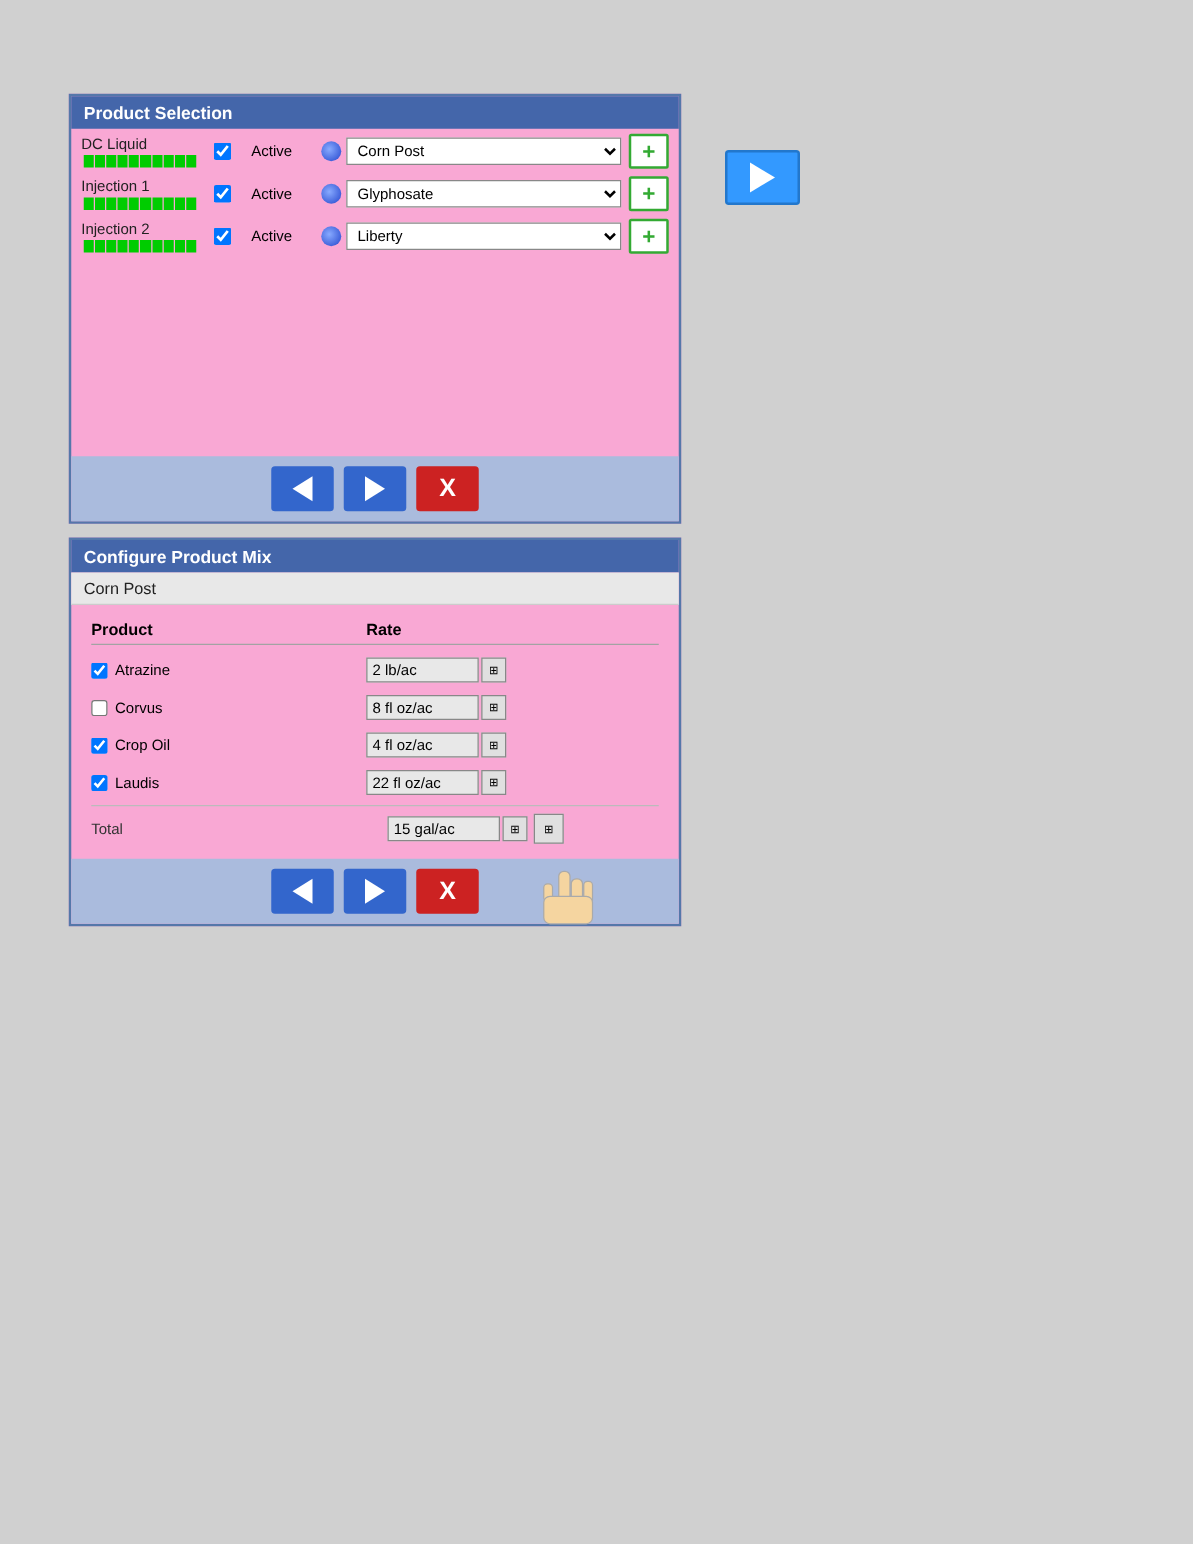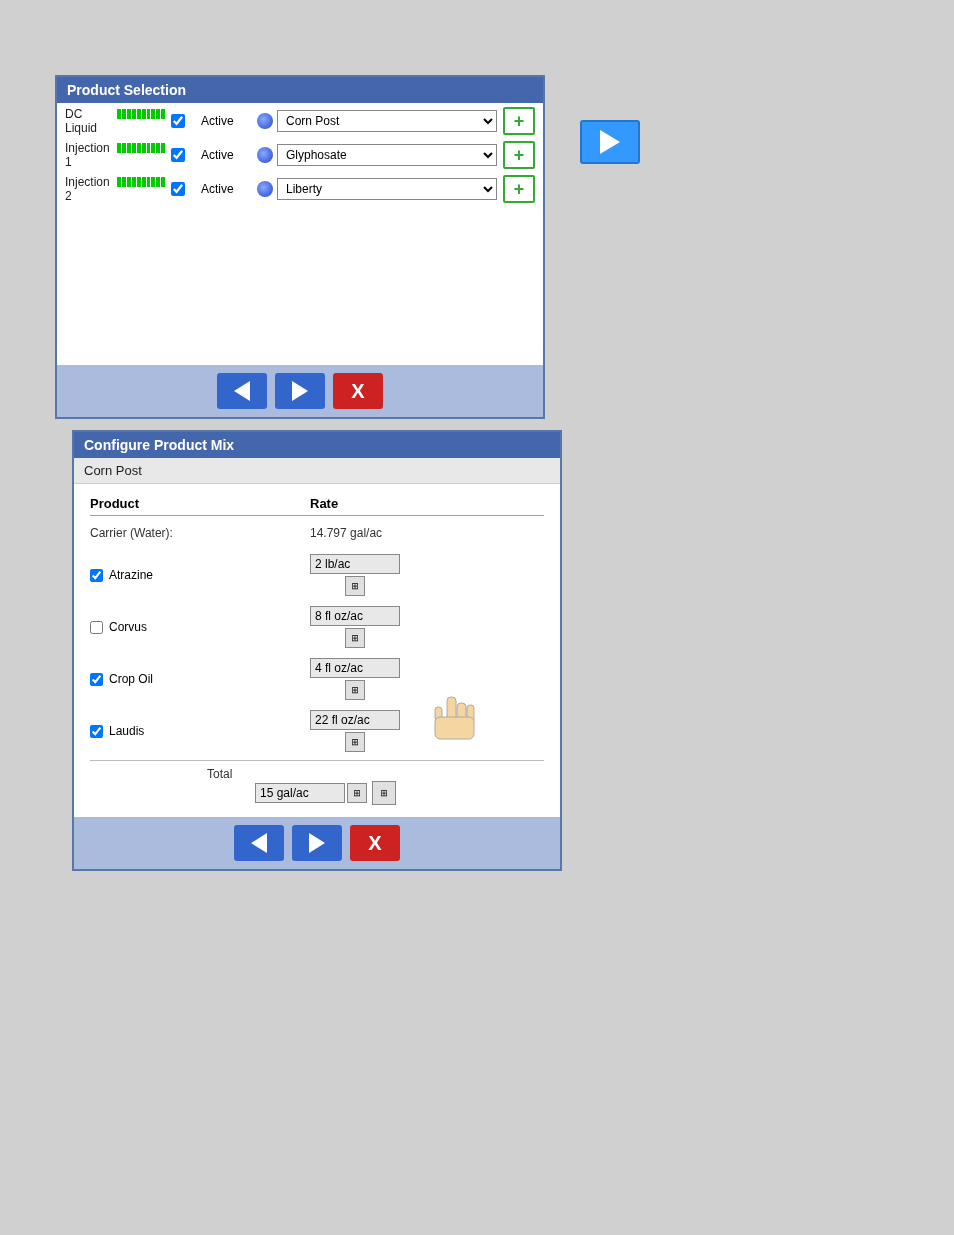--- a/index.html
+++ b/index.html
@@ -8,21 +8,21 @@
       font-family: Arial, sans-serif;
       font-size: 13px;
       width: 954px;
       min-height: 1235px;
       position: relative;
     }
 
     
     .panel {
       border: 2px solid #5577aa;
-      background: #ffffff;
+      background: #f9a8d4;
       position: absolute;
     }
 
     .panel-header {
       background: #4466aa;
       color: white;
       font-weight: bold;
       padding: 5px 10px;
       font-size: 14px;
     }
@@ -57,21 +57,21 @@
     }
 
     .progress-segment {
       height: 10px;
       background: #00cc00;
       flex: 1;
     }
 
     .product-label-col {
       display: flex;
-      flex-direction: row;
+      flex-direction: column;
       width: 100px;
     }
 
     .active-checkbox {
       display: flex;
       align-items: center;
       gap: 16px;
       width: 80px;
     }
 
@@ -184,21 +184,21 @@
       border: 2px solid #2277cc;
       border-radius: 3px;
       display: flex;
       align-items: center;
       justify-content: center;
       cursor: pointer;
     }
 
     
     #configure-panel {
-      left: 72px;
+      left: 55px;
       top: 430px;
       width: 490px;
     }
 
     .configure-subheader {
       padding: 5px 10px;
       font-size: 13px;
       color: #222;
       background: #e8e8e8;
       border-bottom: 1px solid #ccc;
@@ -264,23 +264,22 @@
       width: 13px;
       height: 13px;
     }
 
     .product-item-check label {
       font-size: 12px;
     }
 
     .rate-field {
       display: flex;
-      align-items: center;
+      align-items: flex-end;
       gap: 2px;
-      flex-direction: column;
     }
 
     .rate-input {
       width: 90px;
       padding: 2px 4px;
       font-size: 12px;
       border: 1px solid #888;
       background: #e8e8e8;
       text-align: left;
     }
@@ -296,21 +295,20 @@
       font-size: 9px;
       cursor: pointer;
     }
 
     .total-row {
       display: flex;
       align-items: center;
       padding: 6px 0 4px 0;
       margin-top: 4px;
       border-top: 1px solid #bbb;
-      flex-direction: column;
     }
 
     .total-label {
       width: 220px;
       font-size: 12px;
       color: #333;
     }
 
     .total-field {
       display: flex;
@@ -466,24 +464,20 @@
   </div>
   <div class="configure-subheader">
     <span>Corn Post</span>
   </div>
   <div class="configure-body">
     <div class="configure-table-header">
       <div class="col-product">Product</div>
       <div class="col-rate">Rate</div>
     </div>
 
-    <div class="carrier-row">
-      <div class="carrier-label">Carrier (Water):</div>
-      <div class="carrier-value">14.797 gal/ac</div>
-    </div>
 
     <div class="product-item-row">
       <div class="product-item-check">
         <input type="checkbox" checked="" id="prod0" style="">
         <label for="prod0">Atrazine</label>
       </div>
       <div class="rate-field">
         <input class="rate-input" type="text" value="2 lb/ac" style="">
         <div class="rate-icon">⊞</div>
       </div>

